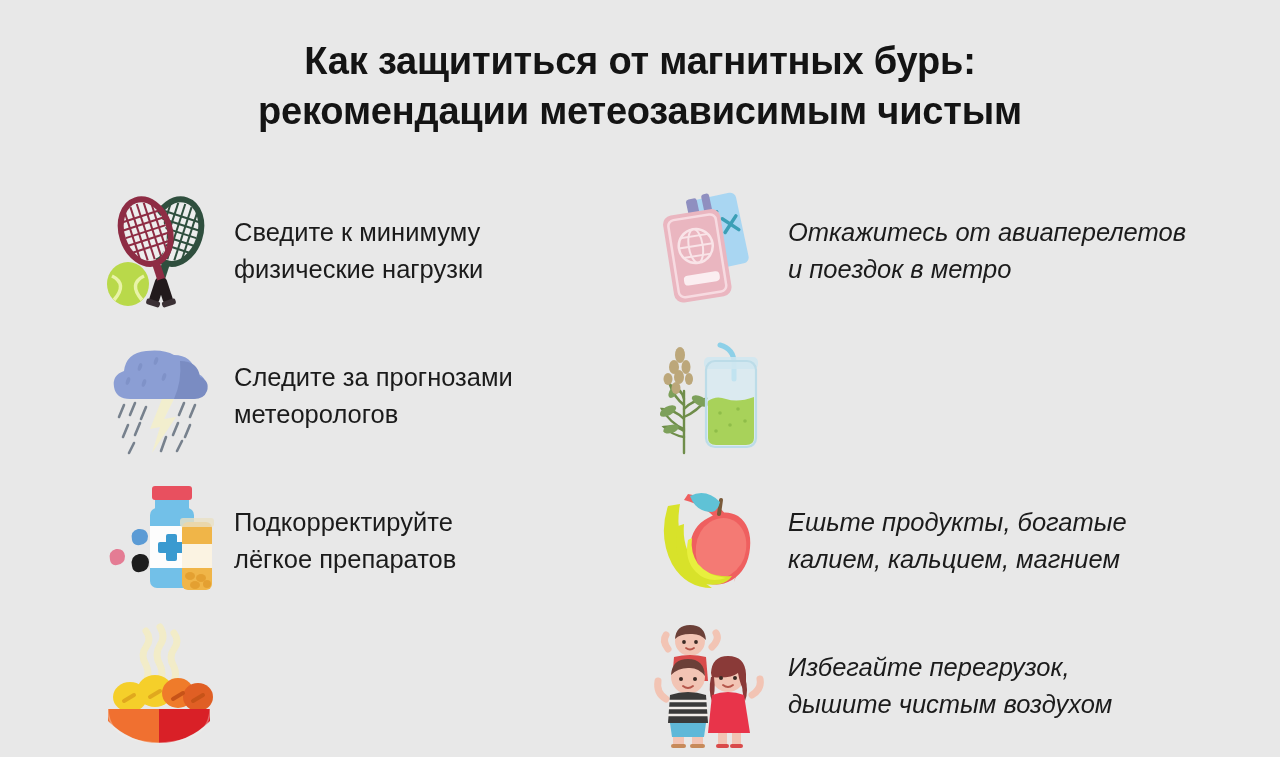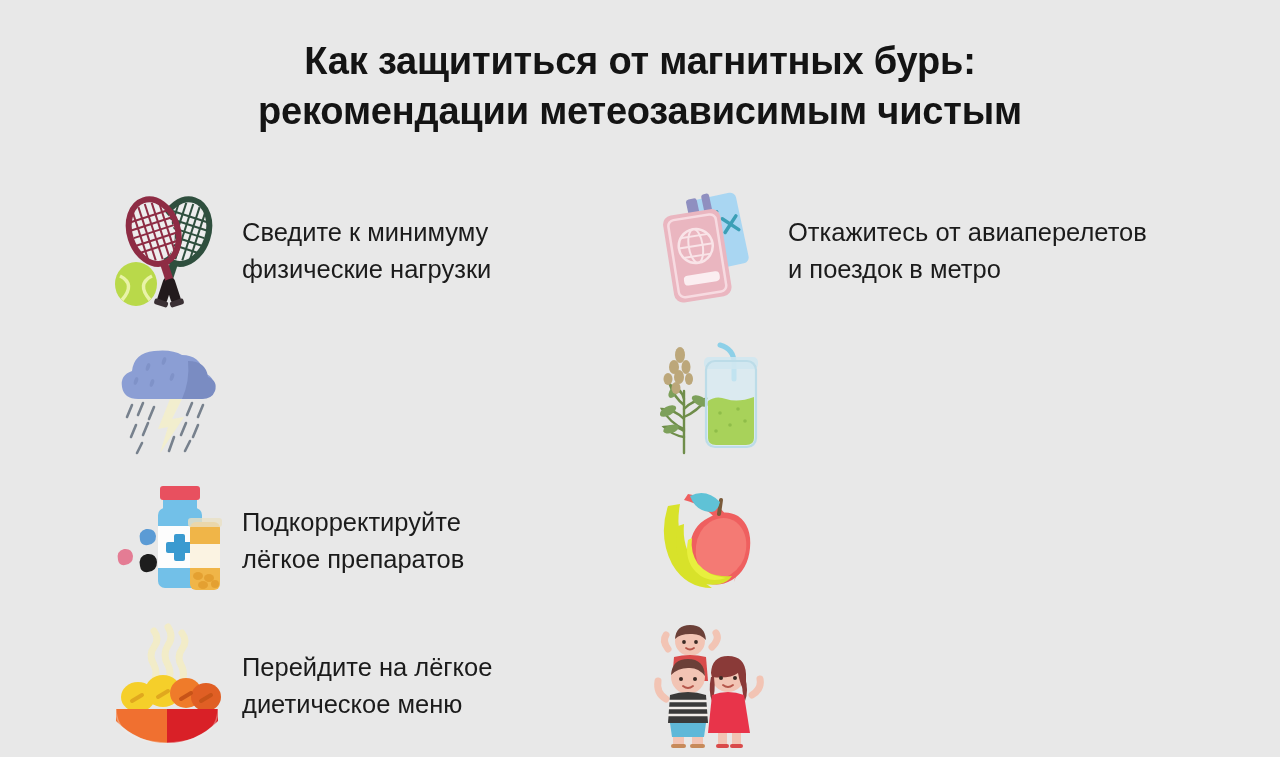--- a/index.html
+++ b/index.html
@@ -43,22 +43,22 @@
     height: 580px;
     display: grid;
     grid-template-columns: 620px 630px;
     grid-template-rows: repeat(4, 145px);
   }
   .item {
     display: flex;
     align-items: center;
     box-sizing: border-box;
   }
-  .item.col-left  { padding-left: 100px; margin-left: 8px; }
-  .item.col-right { padding-left: 30px; }
+  .item.col-left  { padding-left: 100px; }
+  .item.col-right { padding-left: 30px; font-style: italic; }
 
   .icon-wrap {
     width: 118px;
     height: 125px;
     flex: 0 0 118px;
     position: relative;
   }
   .icon-wrap svg { display: block; width: 100%; height: 100%; }
 
   .item-text {
@@ -181,20 +181,22 @@
           <line x1="28" y1="92" x2="23" y2="104"></line>
           <line x1="40" y1="90" x2="35" y2="102"></line>
           <line x1="78" y1="90" x2="73" y2="102"></line>
           <line x1="90" y1="92" x2="85" y2="104"></line>
           <line x1="34" y1="110" x2="29" y2="120"></line>
           <line x1="66" y1="104" x2="61" y2="118"></line>
           <line x1="82" y1="108" x2="77" y2="118"></line>
         </g>
       </svg>
     </div>
+    <div class="item-text">Следите за прогнозами
+метеорологов</div>
   </div>
 
   <div class="item col-right">
     <div class="icon-wrap">
       <svg viewBox="0 0 118 125">
         <g stroke="#6f8d4a" stroke-width="2.4" fill="none" stroke-linecap="round">
           <path d="M34 120 L34 58"></path>
           <path d="M34 96 Q20 90 12 76 Q24 76 34 86"></path>
           <path d="M34 84 Q48 78 56 66 Q44 66 34 76"></path>
           <path d="M34 104 Q22 102 14 94 Q26 92 34 98"></path>
@@ -266,20 +268,22 @@
         <path d="M18 28 Q8 58 22 86 Q36 110 62 110 Q40 96 32 70 Q26 48 30 26 Z" fill="#d8e22a"></path>
         <path d="M34 22 Q60 28 76 54 Q92 80 84 104 Q96 74 82 46 Q68 20 38 16 Z" fill="#ef5f5f"></path>
         <path d="M58 40 Q74 30 88 38 Q102 48 100 70 Q98 92 82 102 Q64 112 50 100 Q38 88 40 68 Q42 48 58 40 Z" fill="#ef5f5f"></path>
         <path d="M60 44 Q74 36 86 44 Q98 54 96 72 Q94 88 80 97 Q66 105 54 95 Q44 85 46 68 Q48 52 60 44 Z" fill="#f47a74"></path>
         <path d="M69 36 L71 22" stroke="#7a5a3a" stroke-width="4" stroke-linecap="round"></path>
         <path d="M70 24 Q56 10 40 18 Q46 34 62 34 Q68 33 70 24 Z" fill="#5fc2d6"></path>
         <path d="M28 48 Q22 74 34 92 Q48 110 70 106 Q78 104 82 98 Q58 100 44 84 Q32 68 34 46 Z" fill="#d8e22a"></path>
         <path d="M38 62 Q34 82 46 94 Q58 106 76 100 Q58 98 48 86 Q40 74 42 60 Z" fill="#e8ef3e"></path>
       </svg>
     </div>
+    <div class="item-text">Ешьте продукты, богатые
+калием, кальцием, магнием</div>
   </div>
 
   <div class="item col-left">
     <div class="icon-wrap">
       <svg viewBox="0 0 118 125">
         <g stroke="#f2ecc8" stroke-width="7" fill="none" stroke-linecap="round">
           <path d="M46 8 Q52 16 46 24 Q40 32 46 42 Q50 50 46 58"></path>
           <path d="M60 4 Q66 14 60 22 Q54 32 60 42 Q64 50 60 58"></path>
           <path d="M74 10 Q80 18 74 26 Q68 34 74 44 Q77 51 74 58"></path>
         </g>
@@ -295,22 +299,20 @@
         </g>
         <g stroke="#c75318" stroke-width="4" stroke-linecap="round">
           <line x1="73" y1="76" x2="83" y2="70"></line>
           <line x1="93" y1="78" x2="103" y2="72"></line>
         </g>
         <path d="M8 86 L59 86 L59 120 Q30 120 8 98 Z" fill="#f07030"></path>
         <path d="M59 86 L110 86 L110 98 Q88 120 59 120 Z" fill="#d92027"></path>
         <path d="M8 86 Q8 118 59 120 Q110 118 110 86" fill="none" stroke="#f5f0ec" stroke-width="1.5" opacity="0.35"></path>
       </svg>
     </div>
-    <div class="item-text">Перейдите на лёгкое
-диетическое меню</div>
   </div>
 
   <div class="item col-right">
     <div class="icon-wrap">
       <svg viewBox="0 0 118 125">
 
         <g>
           <path d="M18 26 Q12 18 16 12" stroke="#f2c4b4" stroke-width="7" fill="none" stroke-linecap="round"></path>
           <path d="M62 24 Q70 16 66 10" stroke="#f2c4b4" stroke-width="7" fill="none" stroke-linecap="round"></path>
           <circle cx="40" cy="18" r="15" fill="#f2c4b4"></circle>
@@ -351,15 +353,17 @@
           <circle cx="85" cy="55" r="2" fill="#3a2a24"></circle>
           <path d="M73 62 Q78 66 83 62" stroke="#b5564a" stroke-width="1.9" fill="none" stroke-linecap="round"></path>
           <path d="M62 72 Q78 66 94 72 L100 110 L58 110 Z" fill="#e8344a"></path>
           <rect x="68" y="110" width="9" height="13" fill="#f2c4b4"></rect>
           <rect x="82" y="110" width="9" height="13" fill="#f2c4b4"></rect>
           <rect x="66" y="121" width="13" height="4" rx="2" fill="#d94a4a"></rect>
           <rect x="80" y="121" width="13" height="4" rx="2" fill="#d94a4a"></rect>
         </g>
       </svg>
     </div>
+    <div class="item-text">Избегайте перегрузок,
+дышите чистым воздухом</div>
   </div>
 
 </div>
 
 </body></html>

